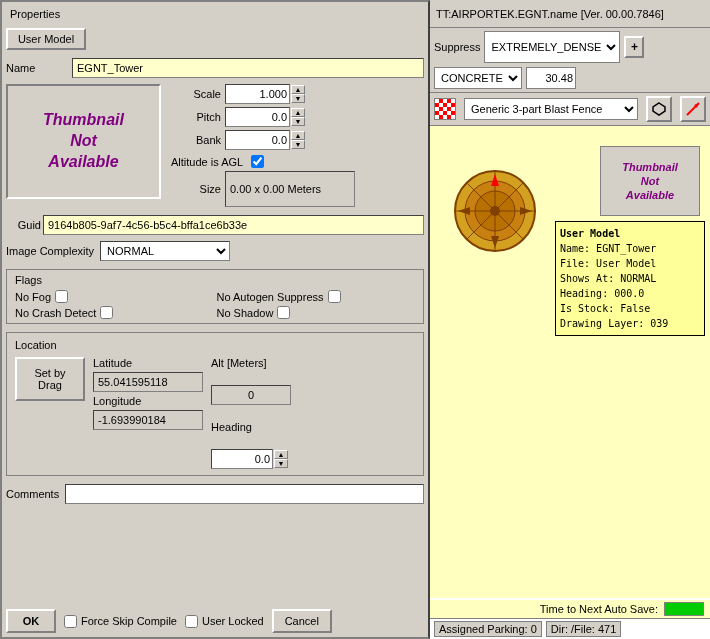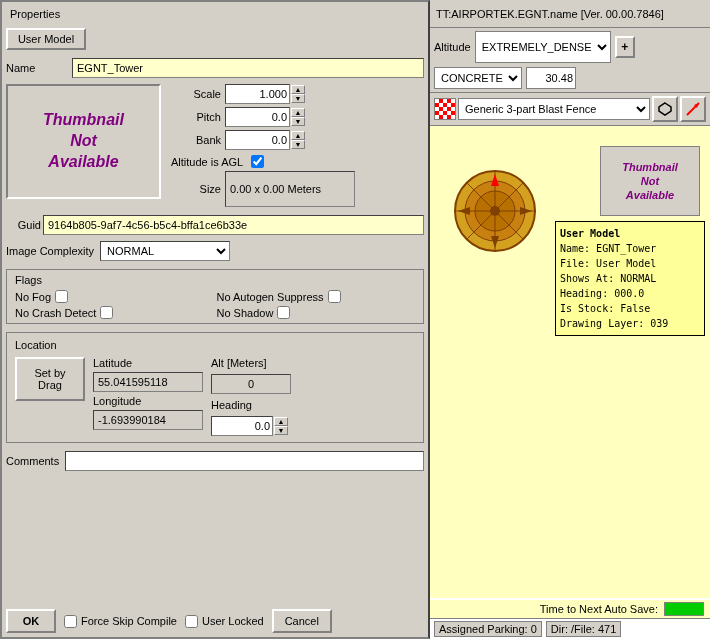--- a/index.html
+++ b/index.html
@@ -282,21 +282,21 @@
       border: 1px solid #808080;
       border-top-color: #404040;
       border-left-color: #404040;
       padding: 0 4px;
       font-size: 11px;
     }
 
     .alt-heading-col {
       display: flex;
       flex-direction: column;
-      gap: 5px;
+      gap: 16px;
     }
 
     .alt-heading-label {
       font-size: 11px;
     }
 
     .alt-input {
       width: 80px;
       height: 20px;
       background: #d4d0c8;
@@ -457,21 +457,21 @@
       border: 1px solid #808080;
       font-size: 11px;
       padding: 0 2px;
       text-align: right;
     }
 
     .toolbar-row {
       background: #d4d0c8;
       display: flex;
       align-items: center;
-      gap: 2px;
+      gap: 8px;
       padding: 3px 4px;
       border-bottom: 1px solid #808080;
     }
 
     .checkerboard {
       width: 22px;
       height: 22px;
       background: repeating-conic-gradient(#ff0000 0% 25%, #ffffff 0% 50%) 0 0 / 8px 8px;
       border: 1px solid #808080;
       cursor: pointer;
@@ -736,21 +736,21 @@
     <button class="cancel-btn">Cancel</button>
   </div>
 </div>
 
 <div class="right-panel">
   <div class="right-top-bar">
     <span class="right-top-title">TT:AIRPORTEK.EGNT.name [Ver. 00.00.7846]</span>
   </div>
 
   <div class="settings-bar">
-    <span class="settings-label">Altitude</span>
+    <span class="settings-label">Suppress</span>
     <select class="settings-select">
       <option>EXTREMELY_DENSE</option>
     </select>
     <div class="add-btn">+</div>
     <select class="concrete-select">
       <option>CONCRETE</option>
     </select>
     <input class="num-input" type="text" value="30.48" style="">
   </div>
 

